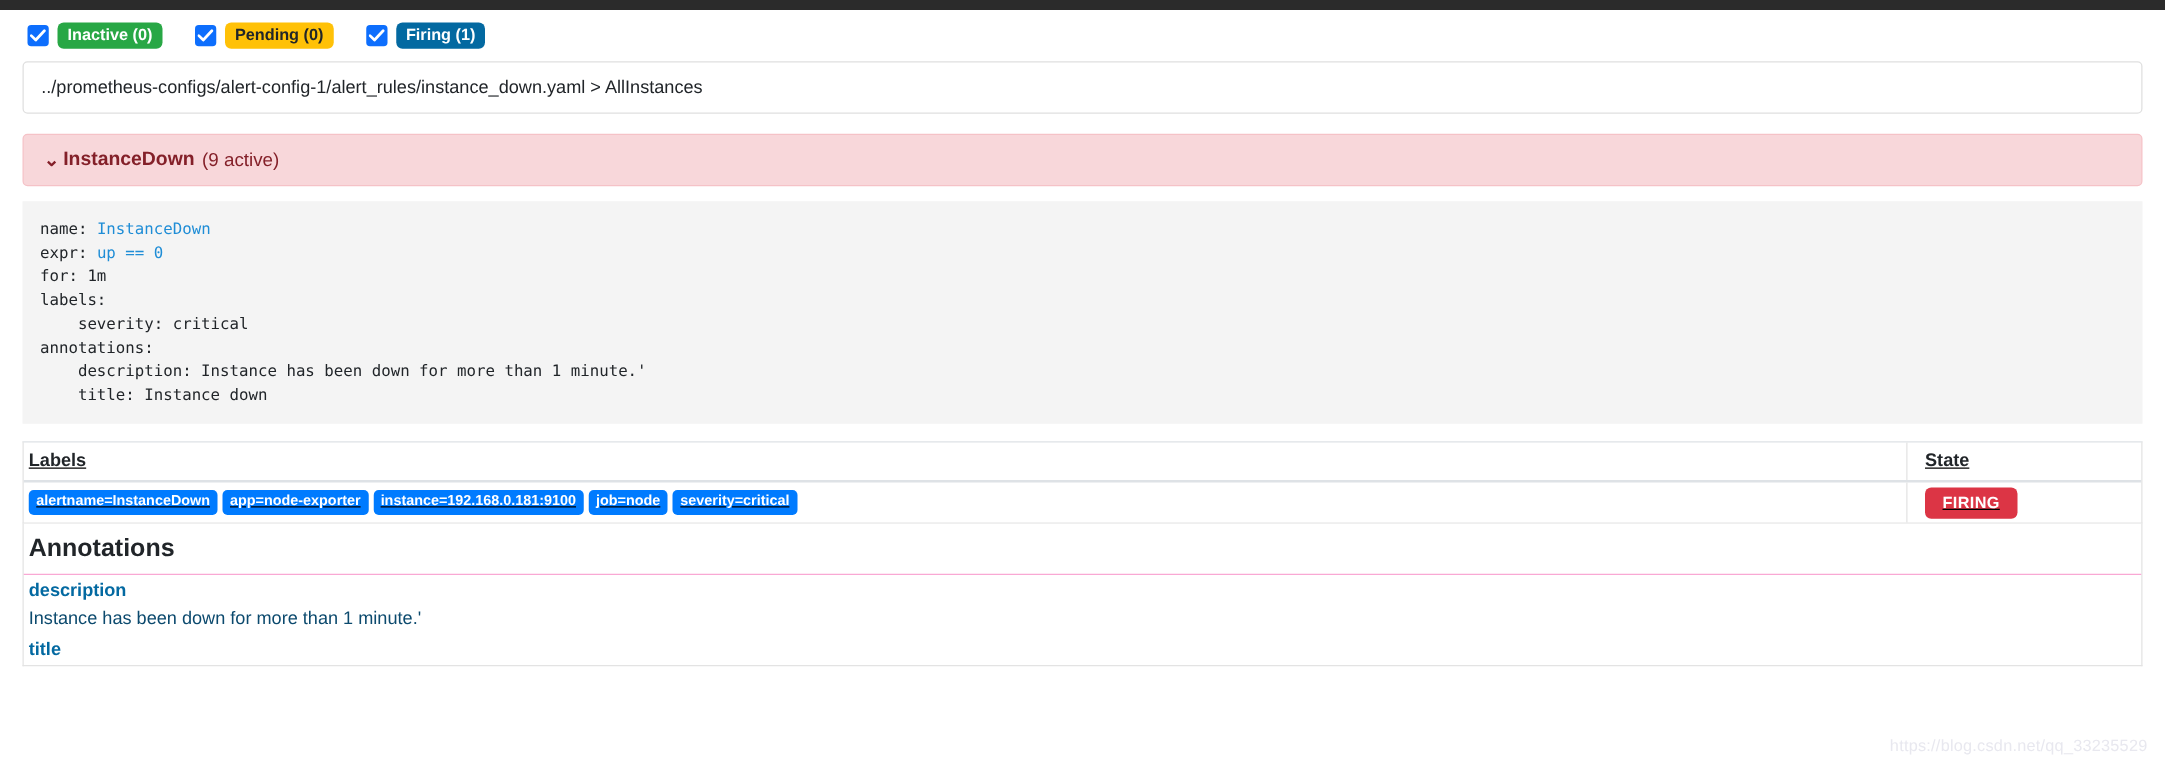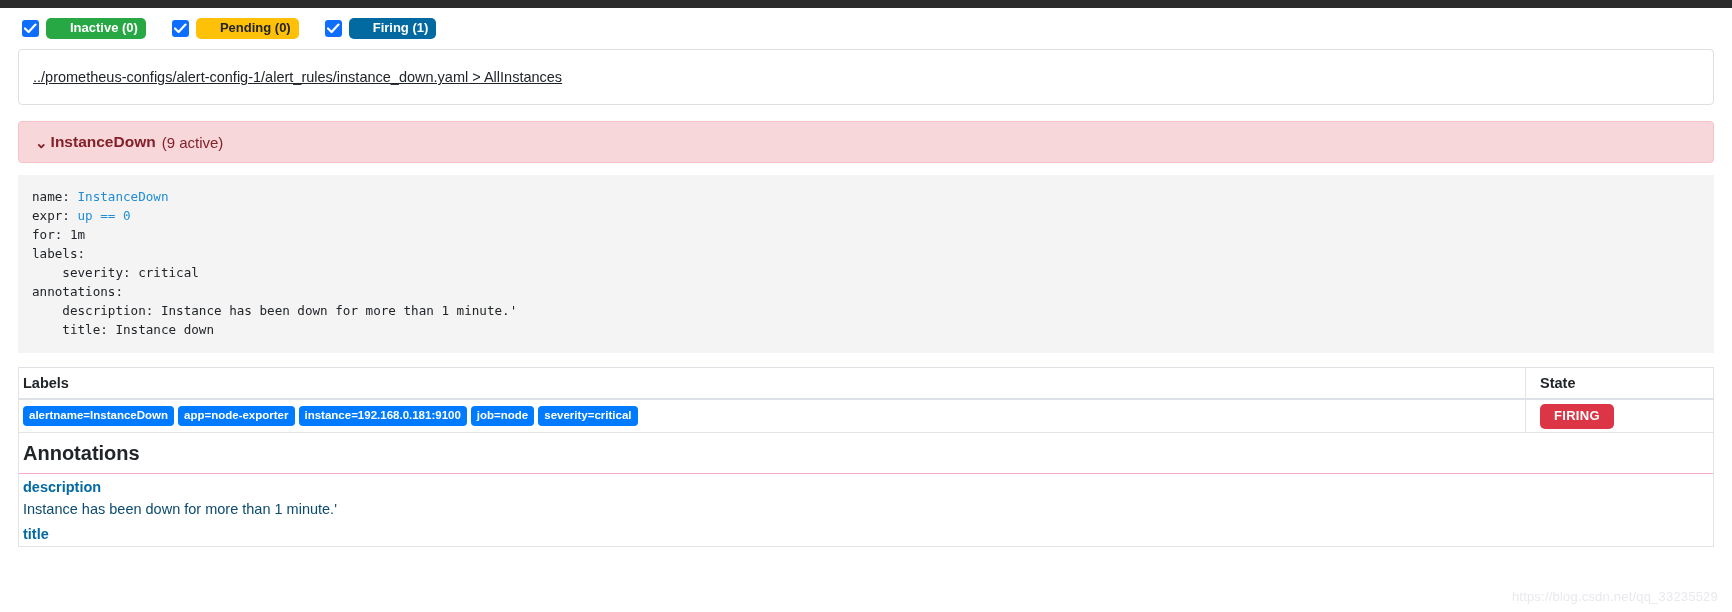--- a/index.html
+++ b/index.html
@@ -37,45 +37,44 @@
     width: 17px;
     height: 17px;
     border-radius: 3px;
     background: #0d6efd;
     position: relative;
     flex: none;
   }
   .checkbox svg { position: absolute; left: 2px; top: 3px; }
   .pill {
     display: inline-block;
-    padding: 3px 8px 4px 24px;
+    padding: 3px 8px 4px 8px;
     border-radius: 5px;
     font-size: 13px;
     font-weight: bold;
     color: #ffffff;
     line-height: 1.1;
     white-space: nowrap;
   }
   .pill-inactive { background: #28a745; }
   .pill-pending  { background: #ffc107; color: #212529; }
   .pill-firing   { background: #0369a1; }
 
   
   .breadcrumb-panel {
     margin: 2px 18px 0 18px;
     border: 1px solid #dfdfdf;
     border-radius: 4px;
     background: #ffffff;
     padding: 13px 14px;
     font-size: 14.5px;
     color: #212529;
-    height: 56px;
-    display: flex;
-    align-items: center;
-    text-decoration: underline;
+    height: 42px;
+    display: flex;
+    align-items: center;
   }
 
   
   .alert-header {
     margin: 16px 18px 0 18px;
     background: #f8d7da;
     border: 1px solid #f5c2c7;
     border-radius: 4px;
     padding: 12px 16px;
     display: flex;
@@ -109,20 +108,21 @@
   
   .lbl-table {
     margin: 14px 18px 0 18px;
     border: 1px solid #e3e3e3;
     border-top: 1px solid #dee2e6;
     background: #fff;
   }
   .lbl-head, .lbl-body {
     display: flex;
     align-items: center;
+    text-decoration: underline;
   }
   .lbl-head {
     border-bottom: 2px solid #dee2e6;
     height: 32px;
   }
   .lbl-body { height: 32px; align-items: center; }
   .col-labels { flex: 1 1 auto; padding: 0 4px 0 4px; display:flex; align-items:center; gap: 4px; flex-wrap: nowrap;}
   .col-state {
     width: 188px;
     flex: none;

